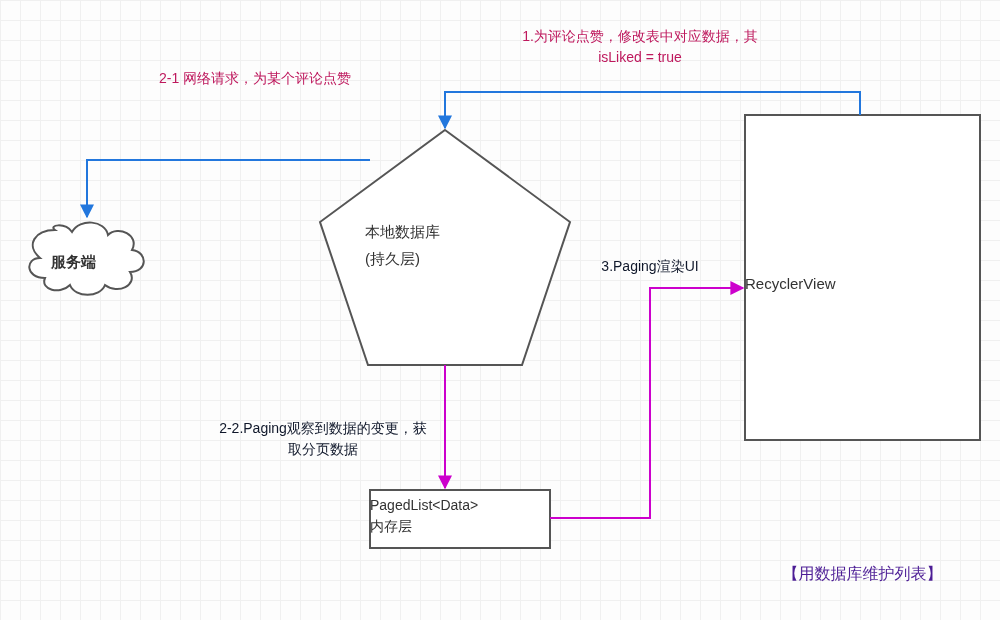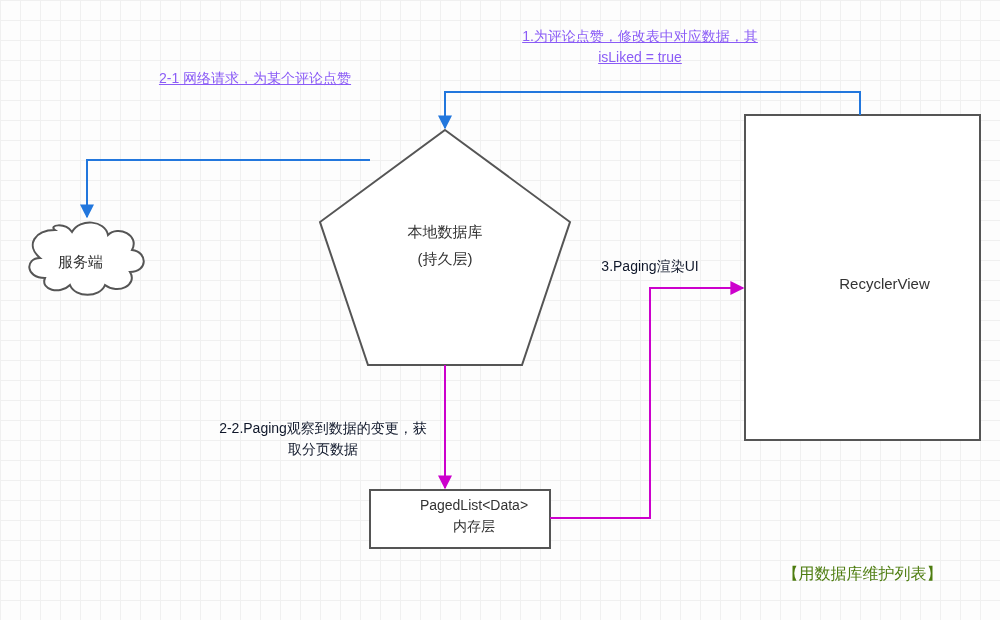--- a/index.html
+++ b/index.html
@@ -14,28 +14,27 @@
       position: relative;
       font-family: -apple-system, "Helvetica Neue", Arial, sans-serif;
       overflow: hidden;
     }
     .label {
       position: absolute;
       font-size: 14px;
       text-align: center;
       line-height: 1.5;
     }
-    .blue-text { color: #8b5cf6; text-decoration: underline; }
+    .blue-text { color: #be185d; }
     .magenta-text { color: #0f172a; }
-    .black-text { color: #4d7c0f; }
+    .black-text { color: #4c1d95; }
     svg { position: absolute; top: 0; left: 0; }
     .box-label {
       position: absolute;
       font-size: 15px;
-      text-align: center;
       color: #333;
       line-height: 1.8;
     }
   </style>
 </head>
 <body>
 
 <svg width="1000" height="620">
   <defs>
     <marker id="arrow-blue" viewBox="0 0 10 10" refX="9" refY="5" markerWidth="7" markerHeight="7" orient="auto-start-reverse">
@@ -70,21 +69,21 @@
   <path d="M 445 365 L 445 488" fill="none" stroke="#cc00cc" stroke-width="2" marker-end="url(#arrow-magenta)"></path>
 
   <path d="M 550 518 L 650 518 L 650 288 L 743 288" fill="none" stroke="#cc00cc" stroke-width="2" marker-end="url(#arrow-magenta)"></path>
 </svg>
 
 <div class="label blue-text" style="left:510px; top:26px; width:260px;">1.为评论点赞，修改表中对应数据，其 isLiked = true</div>
 <div class="label blue-text" style="left:130px; top:68px; width:250px;">2-1 网络请求，为某个评论点赞</div>
 <div class="label magenta-text" style="left:218px; top:418px; width:210px;">2-2.Paging观察到数据的变更，获取分页数据</div>
 <div class="label magenta-text" style="left:570px; top:256px; width:160px;">3.Paging渲染UI</div>
 
-<div class="box-label" style="left:58px; top:248px;">服务端</div>
+<div class="box-label" style="left:51px; top:248px;font-weight:bold;">服务端</div>
 
 <div class="box-label" style="left:365px; top:218px; width:160px;">
   <span>本地数据库</span><br>
   <span>(持久层)</span>
 </div>
 
 <div class="box-label" style="left:370px; top:495px; width:208px; font-size:14px; line-height:1.5;">
   <span>PagedList&lt;Data&gt;</span><br>
   <span>内存层</span>
 </div>

